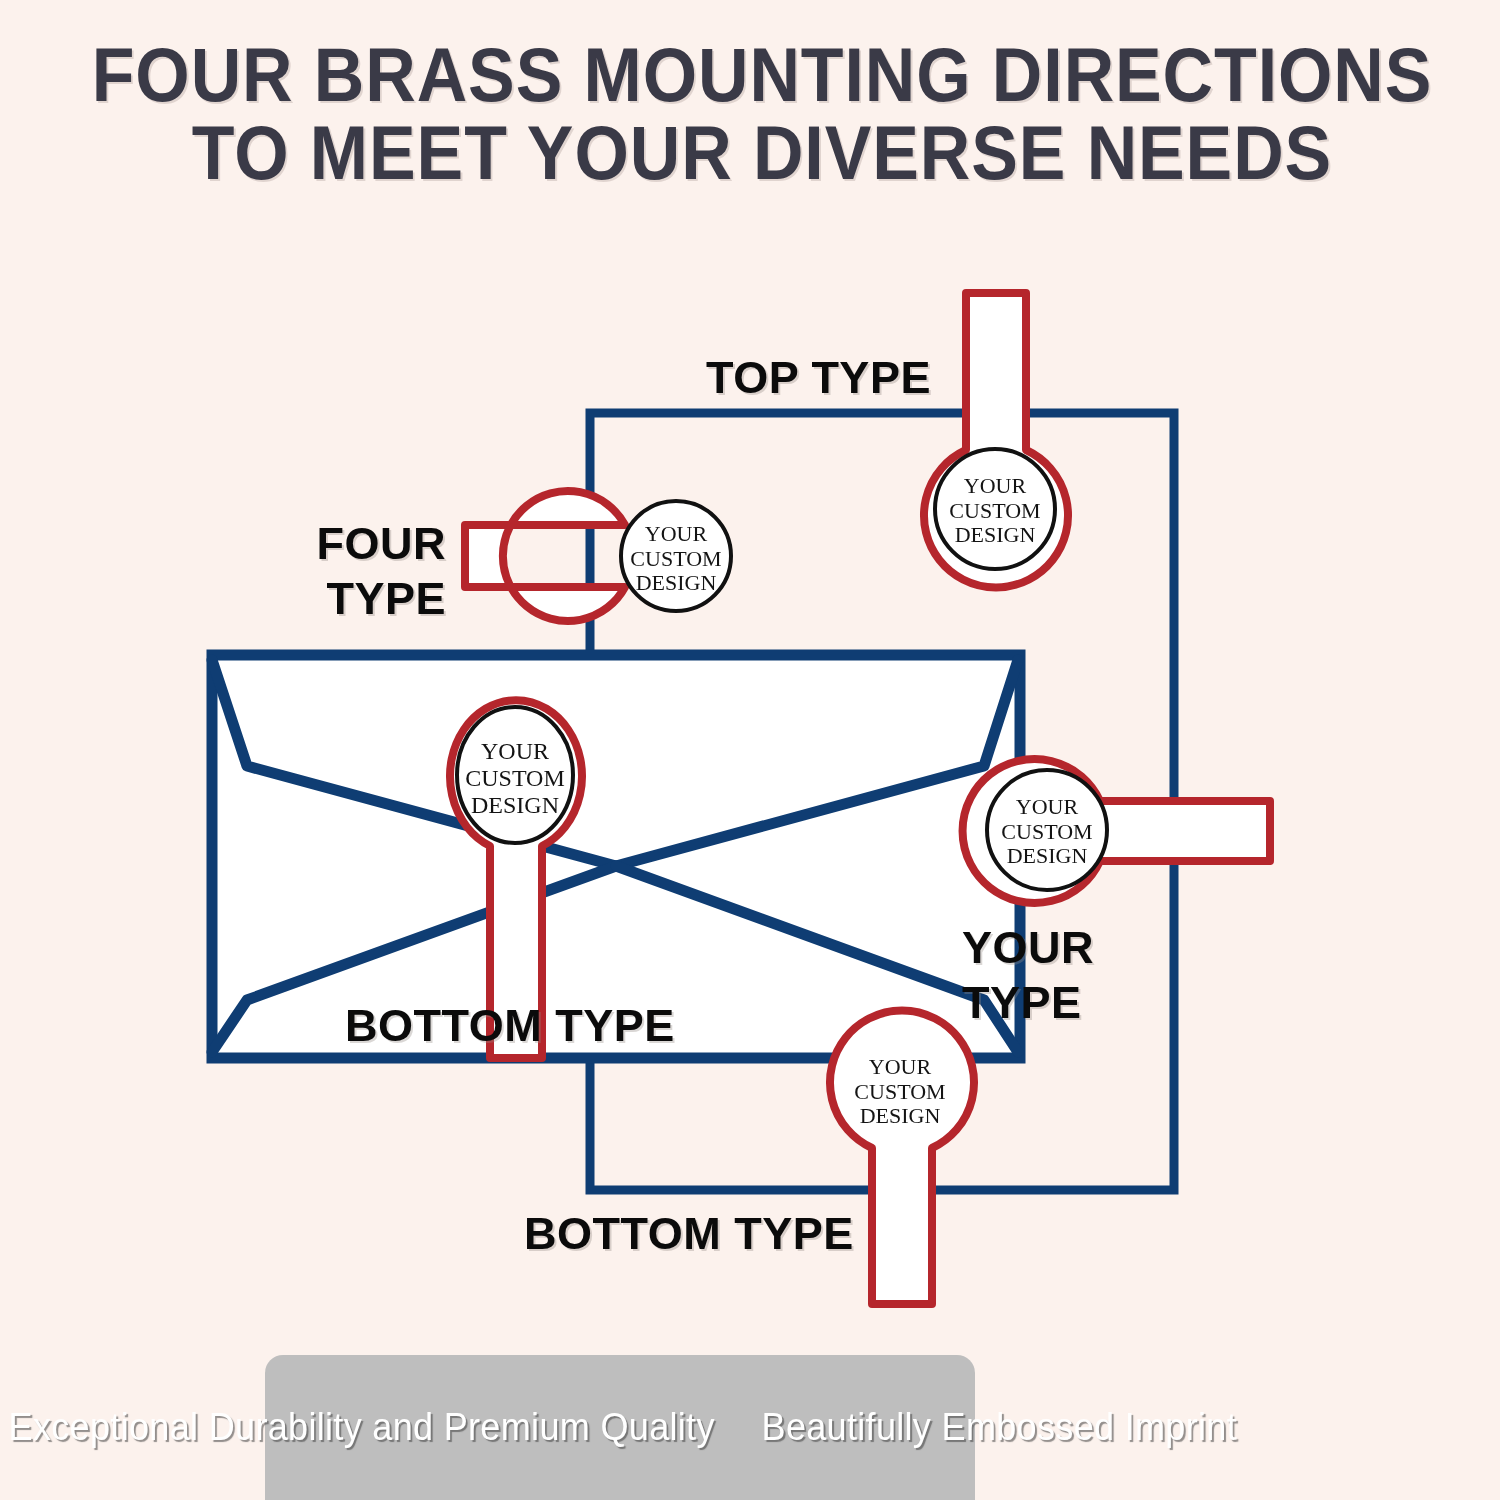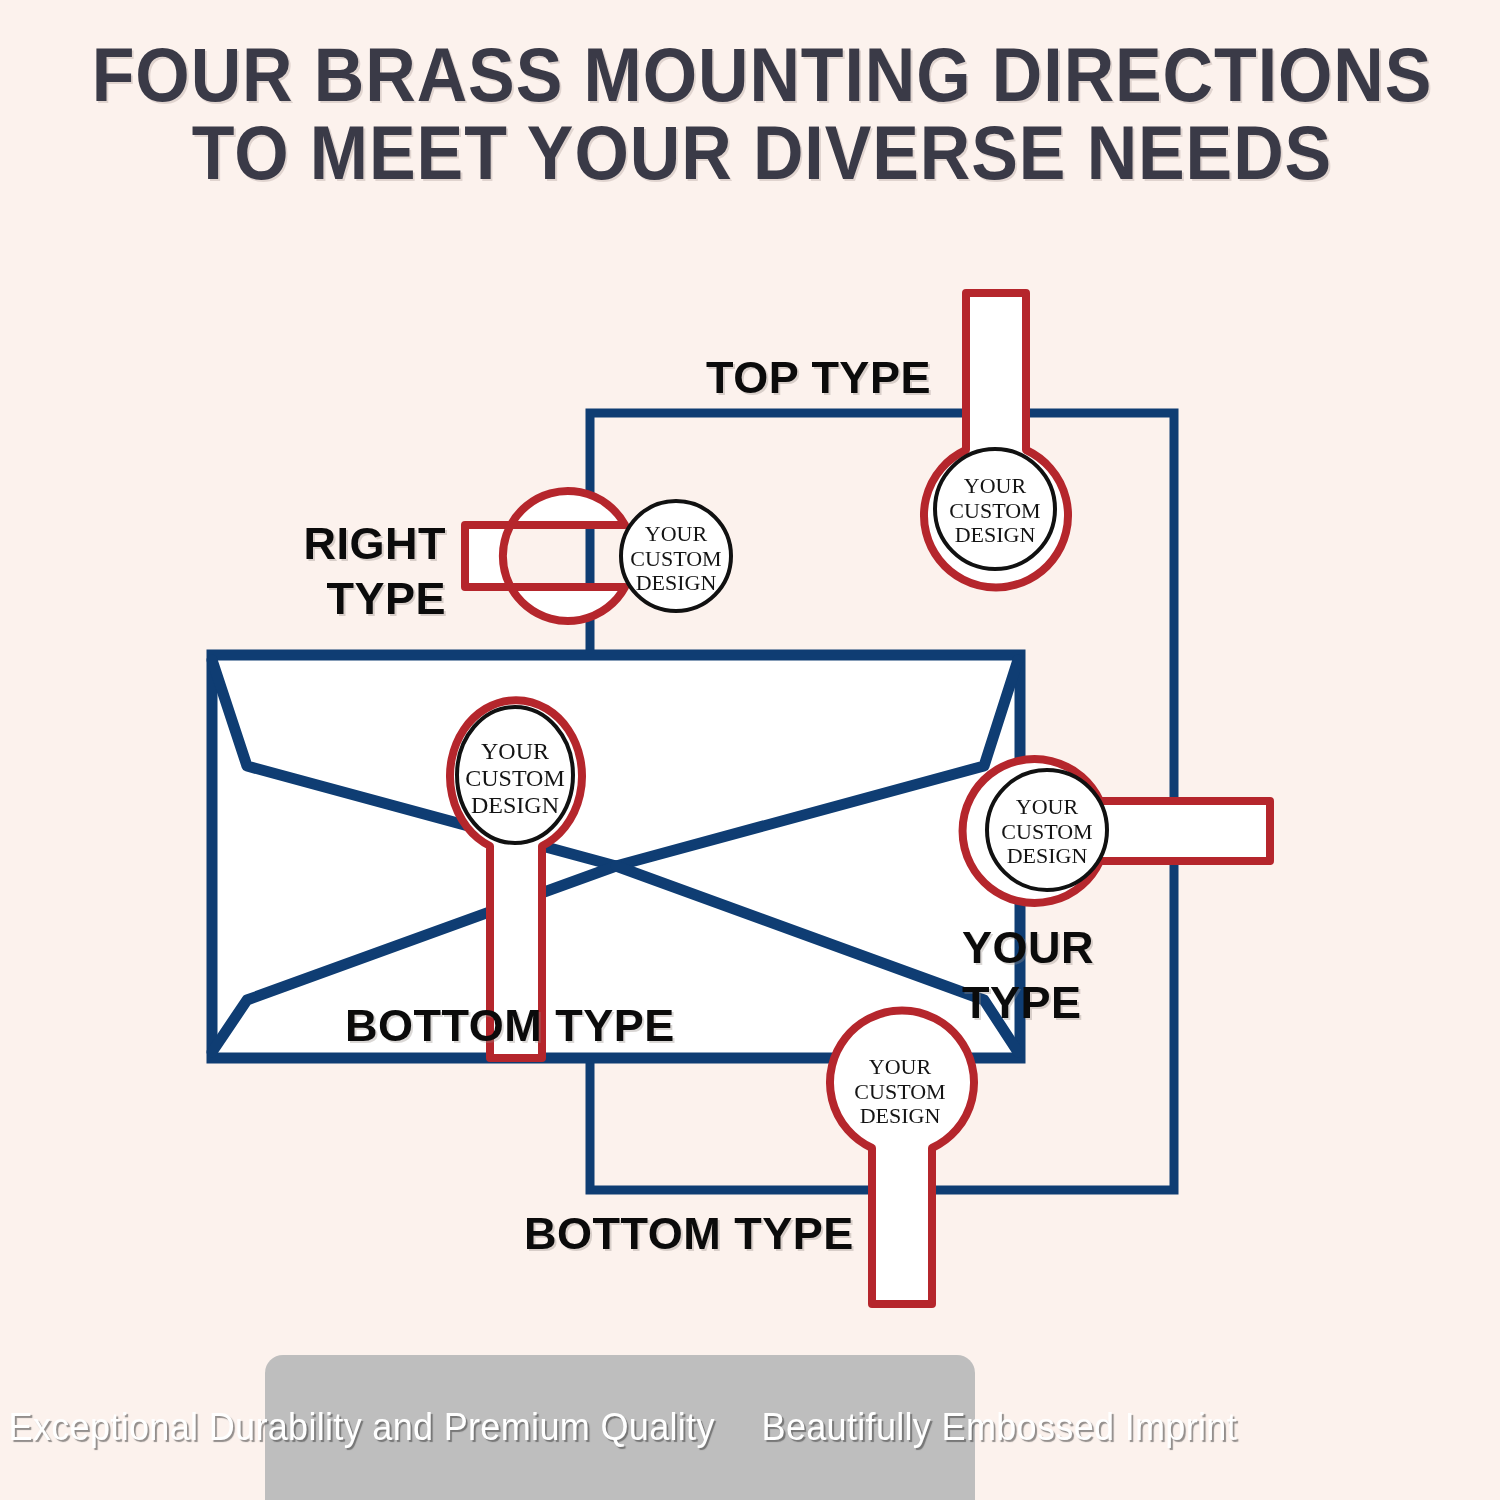--- a/index.html
+++ b/index.html
@@ -188,21 +188,21 @@
 
   <div class="stamp-text" style="left:830px; top:1055px; width:140px; font-size:22px;">
     <div>YOUR</div>
     <div>CUSTOM</div>
     <div>DESIGN</div>
   </div>
 
   <div class="dir-label" style="left:706px; top:352px; font-size:45px;">TOP TYPE</div>
 
   <div class="dir-label" style="left:266px; top:516px; width:180px; font-size:45px; line-height:55px; text-align:right;">
-    <span>RIGHT</span>
+    <span>FOUR</span>
     <span class="l2">TYPE</span>
   </div>
 
   <div class="dir-label" style="left:962px; top:920px; width:180px; font-size:45px; line-height:55px; text-align:left;">
     <span>YOUR</span>
     <span class="l2">TYPE</span>
   </div>
 
   <div class="dir-label" style="left:345px; top:1000px; font-size:45px;">BOTTOM TYPE</div>
 

